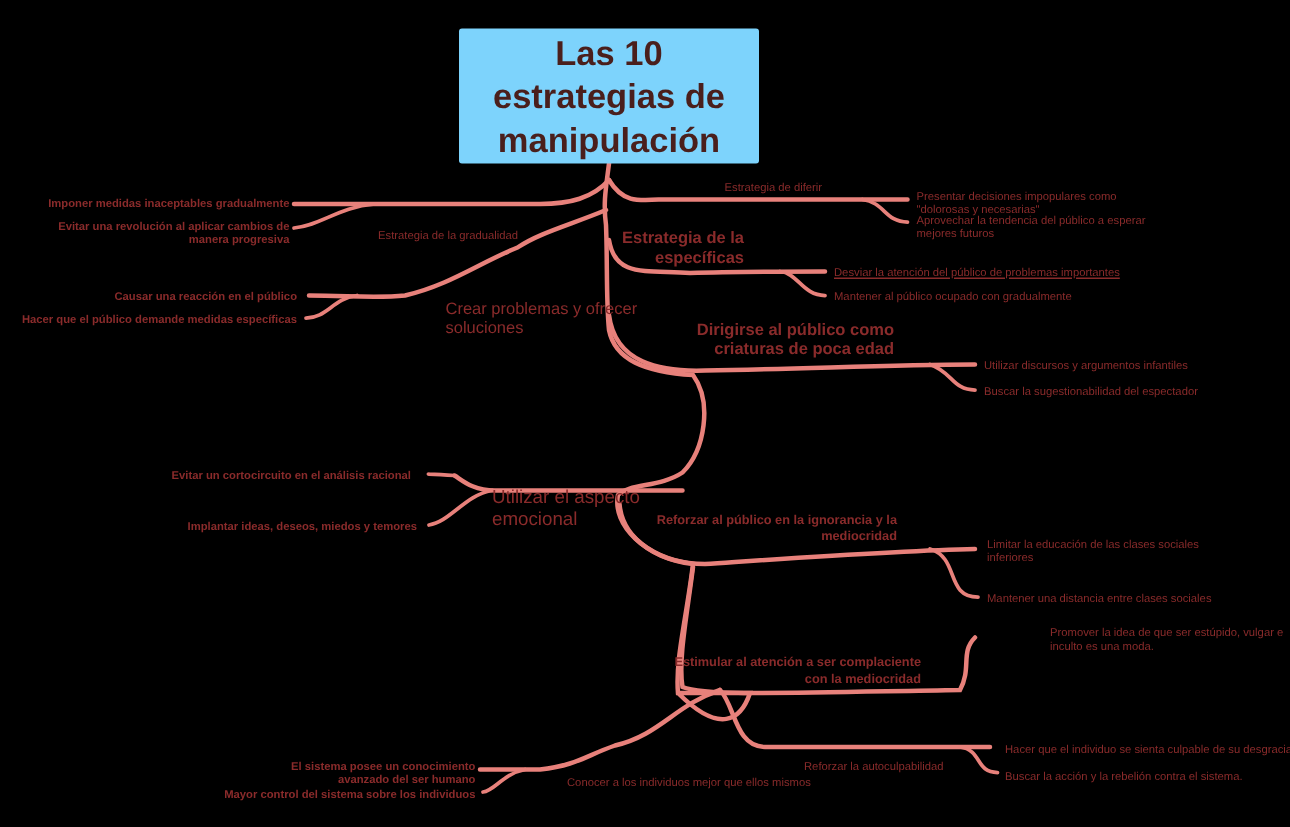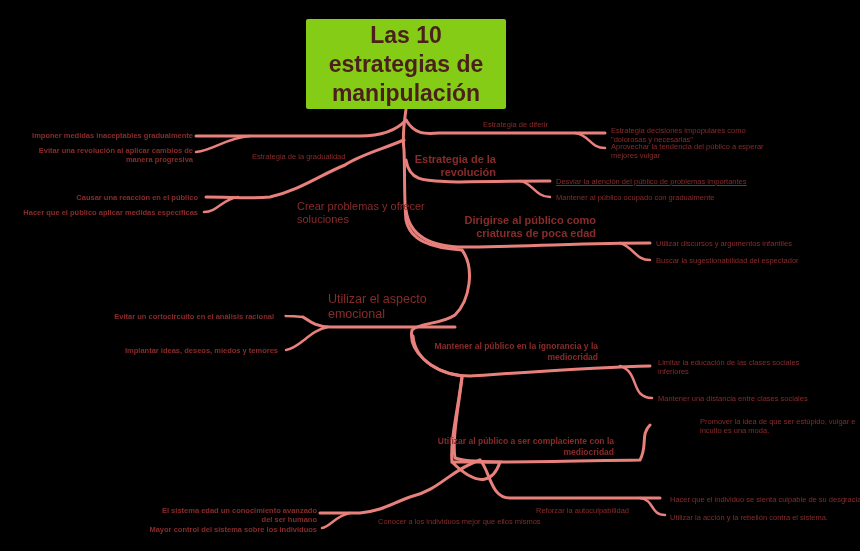--- a/index.html
+++ b/index.html
@@ -1,29 +1,29 @@
 <!DOCTYPE html>
 <html><head>
   <meta charset="utf-8">
   <style>
     html, body { margin: 0; padding: 0; background: #000; }
     body { width: 860px; height: 551px; position: relative; overflow: hidden; font-family: "Liberation Sans", sans-serif; }
     svg.links { position: absolute; left: 0; top: 0; width: 860px; height: 551px; }
     svg.links path { fill: none; stroke: #e8817b; stroke-linecap: round; }
     .root {
       position: absolute; left: 306px; top: 19px; width: 200px; height: 90px;
-      background: #84cc16; color: #4a1f1c; font-weight: bold; font-size: 23px;
+      background: #7dd3fc; color: #4a1f1c; font-weight: bold; font-size: 23px;
       line-height: 29px; text-align: center; display: flex; align-items: center; justify-content: center;
       border-radius: 2px;
     }
     .root span { display: block; width: 190px; }
     .t { position: absolute; color: #8a2b2b; white-space: nowrap; }
     .m { font-size: 7.5px; line-height: 9px; }
     .l { font-size: 11px; line-height: 13px; }
-    .xl { font-size: 12.5px; line-height: 15px; }
+    .xl { font-size: 12.5px; line-height: 15px; margin-top: 32px; }
     .r { text-align: right; font-weight: bold; }
     .wrap { white-space: normal; }
   </style>
 </head>
 <body>
 
 <svg class="links" viewBox="0 0 860 551">
 
   <path stroke-width="3" d="M406 109 C404 125 402 135 404 150 C405 175 404 200 406 220 C410 240 430 248 462 250 C475 268 470 300 455 315 C440 325 420 322 412 330 C408 350 430 372 462 376 C458 410 450 440 452 462 C480 462 490 462 500 462 C494 480 480 490 452 462"></path>
 
@@ -60,45 +60,45 @@
 
 <div class="root">
   <span>Las 10 estrategias de manipulación</span>
 </div>
 
 <div class="t m" style="left:252px;top:124px;margin-top:28px;">Estrategia de la gradualidad</div>
 <div class="t m r" style="right:667px;top:131px;">Imponer medidas inaceptables gradualmente</div>
 <div class="t m r wrap" style="left:35px;width:158px;top:146px;">Evitar una revolución al aplicar cambios de manera progresiva</div>
 
 <div class="t m" style="left:483px;top:120px;">Estrategia de diferir</div>
-<div class="t m wrap" style="left:611px;width:165px;top:126px;">Estrategia decisiones impopulares como "dolorosas y necesarias"</div>
-<div class="t m wrap" style="left:611px;width:165px;top:142px;">Aprovechar la tendencia del público a esperar mejores vulgar</div>
+<div class="t m wrap" style="left:611px;width:165px;top:126px;">Presentar decisiones impopulares como "dolorosas y necesarias"</div>
+<div class="t m wrap" style="left:611px;width:165px;top:142px;">Aprovechar la tendencia del público a esperar mejores futuros</div>
 
-<div class="t l r wrap" style="left:410px;width:86px;top:153px;">Estrategia de la revolución</div>
+<div class="t l r wrap" style="left:410px;width:86px;top:153px;">Estrategia de la específicas</div>
 <div class="t m" style="left:556px;top:177px;text-decoration:underline;">Desviar la atención del público de problemas importantes</div>
 <div class="t m" style="left:556px;top:193px;">Mantener al público ocupado con gradualmente</div>
 
 <div class="t l wrap" style="left:260px;width:128px;top:200px;margin-left:37px;">Crear problemas y ofrecer soluciones</div>
 <div class="t m r" style="right:662px;top:193px;">Causar una reacción en el público</div>
-<div class="t m r" style="right:662px;top:208px;">Hacer que el público aplicar medidas específicas</div>
+<div class="t m r" style="right:662px;top:208px;">Hacer que el público demande medidas específicas</div>
 
 <div class="t l r wrap" style="left:418px;width:178px;top:214px;">Dirigirse al público como criaturas de poca edad</div>
 <div class="t m" style="left:656px;top:239px;">Utilizar discursos y argumentos infantiles</div>
 <div class="t m" style="left:656px;top:256px;">Buscar la sugestionabilidad del espectador</div>
 
 <div class="t xl wrap" style="left:328px;width:120px;top:292px;">Utilizar el aspecto emocional</div>
 <div class="t m r" style="right:586px;top:312px;">Evitar un cortocircuito en el análisis racional</div>
 <div class="t m r" style="right:582px;top:346px;">Implantar ideas, deseos, miedos y temores</div>
 
-<div class="t m r wrap" style="left:424px;width:174px;top:341px;font-size:8.5px;line-height:11px;">Mantener al público en la ignorancia y la mediocridad</div>
+<div class="t m r wrap" style="left:424px;width:174px;top:341px;font-size:8.5px;line-height:11px;">Reforzar al público en la ignorancia y la mediocridad</div>
 <div class="t m wrap" style="left:658px;width:150px;top:358px;">Limitar la educación de las clases sociales inferiores</div>
 <div class="t m" style="left:658px;top:394px;">Mantener una distancia entre clases sociales</div>
 
-<div class="t m r wrap" style="left:436px;width:178px;top:436px;font-size:8.5px;line-height:11px;">Utilizar al público a ser complaciente con la mediocridad</div>
+<div class="t m r wrap" style="left:436px;width:178px;top:436px;font-size:8.5px;line-height:11px;">Estimular al atención a ser complaciente con la mediocridad</div>
 <div class="t m wrap" style="left:659px;width:165px;top:417px;margin-left:41px;">Promover la idea de que ser estúpido, vulgar e inculto es una moda.</div>
 
 <div class="t m" style="left:536px;top:506px;">Reforzar la autoculpabilidad</div>
 <div class="t m" style="left:670px;top:495px;">Hacer que el individuo se sienta culpable de su desgracia.</div>
-<div class="t m" style="left:670px;top:513px;">Utilizar la acción y la rebelión contra el sistema.</div>
+<div class="t m" style="left:670px;top:513px;">Buscar la acción y la rebelión contra el sistema.</div>
 
 <div class="t m" style="left:378px;top:517px;">Conocer a los individuos mejor que ellos mismos</div>
-<div class="t m r wrap" style="left:160px;width:157px;top:506px;">El sistema edad un conocimiento avanzado del ser humano</div>
+<div class="t m r wrap" style="left:160px;width:157px;top:506px;">El sistema posee un conocimiento avanzado del ser humano</div>
 <div class="t m r" style="right:543px;top:525px;">Mayor control del sistema sobre los individuos</div>
 
 </body></html>

